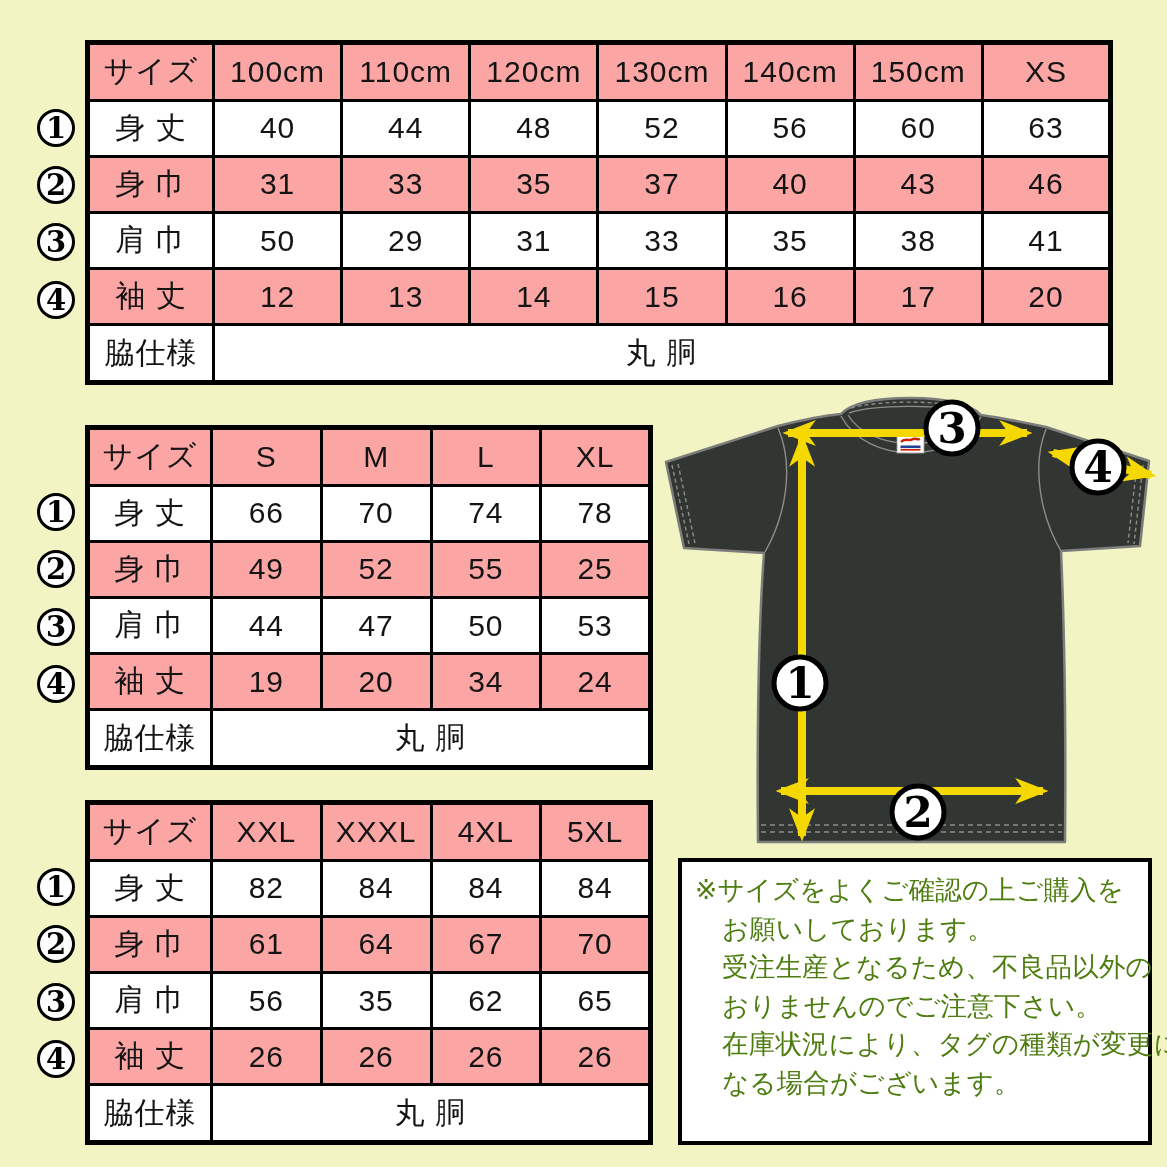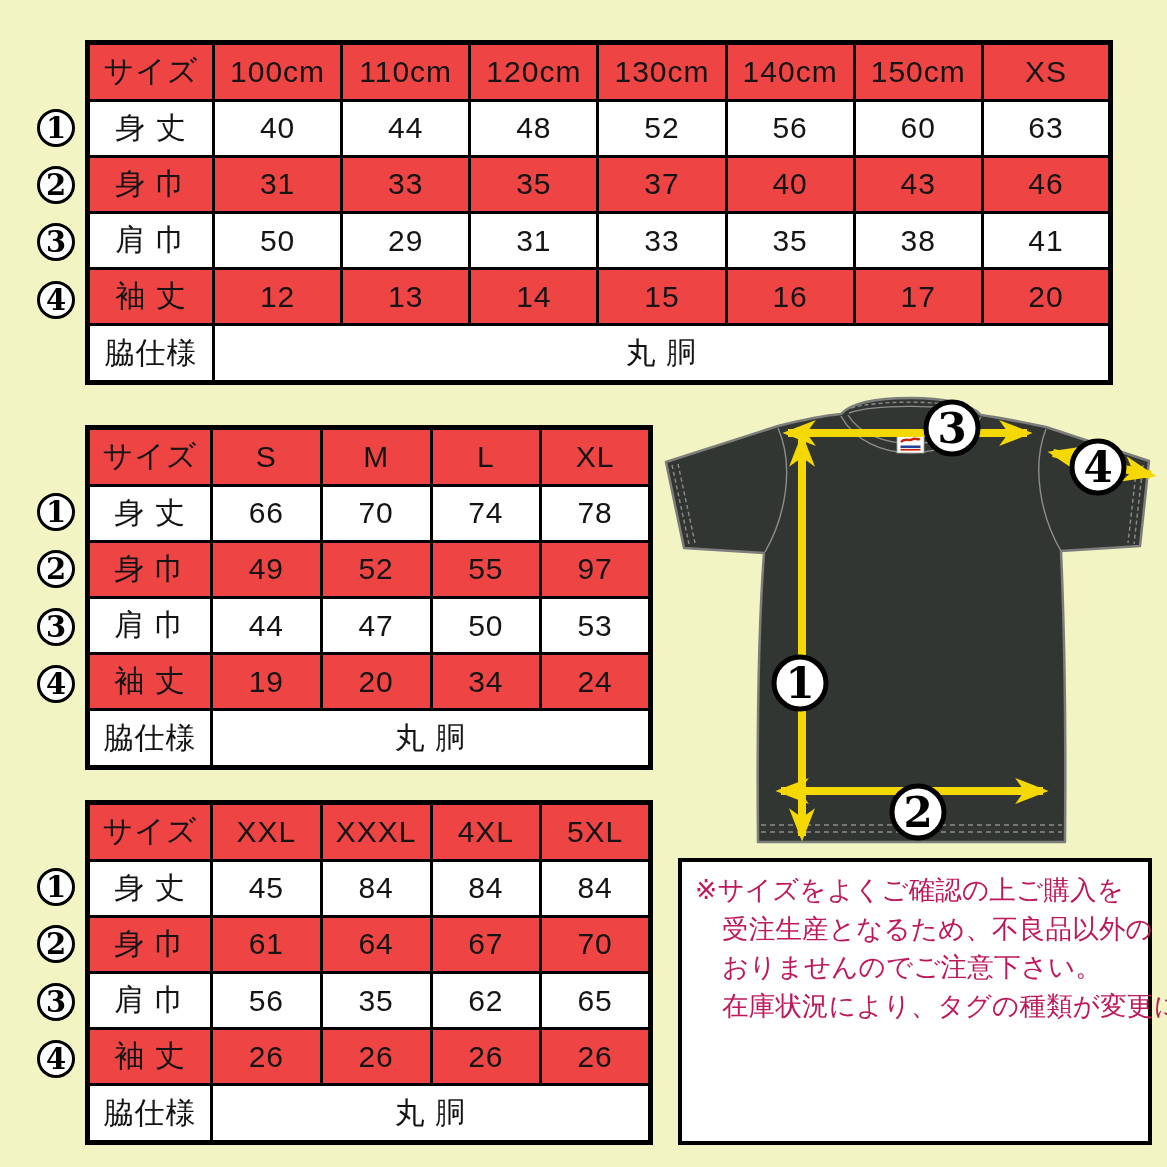--- a/index.html
+++ b/index.html
@@ -11,21 +11,21 @@
   
   table.size-table{
     position:absolute;border-collapse:collapse;table-layout:fixed;
     background:#fff;border:5px solid #000;
   }
   table.size-table td{
     border:3px solid #000;text-align:center;vertical-align:middle;
     font-size:30px;padding:0;color:#141414;letter-spacing:1px;
     overflow:hidden;white-space:nowrap;
   }
-  table.size-table td.shaded{background:#ef4444;}
+  table.size-table td.shaded{background:#fca5a5;}
   .t-top{left:85px;top:40px;width:1028px;height:345px;}
   .t-mid{left:85px;top:425px;width:568px;height:345px;}
   .t-bot{left:85px;top:800px;width:568px;height:345px;}
   .t-top col.label-col{width:126px;}
   .t-mid col.label-col,.t-bot col.label-col{width:124px;}
   
   .rmark{
     position:absolute;left:37px;width:38px;height:38px;background:#fff;
     border:3px solid #000;border-radius:50%;
     display:flex;align-items:center;justify-content:center;
@@ -39,21 +39,21 @@
   .shirt-wrap{position:absolute;left:655px;top:395px;width:512px;height:470px;}
   .badge-digit{
     font-family:"DejaVu Serif","Liberation Serif",serif;
     font-size:42px;font-weight:bold;fill:#000;text-anchor:middle;
   }
   
   .note{
     position:absolute;left:678px;top:858px;width:474px;height:287px;
     background:#fff;border:4px solid #000;box-sizing:border-box;
     padding:9px 10px 0 13px;font-size:26.5px;line-height:38.5px;
-    color:#be185d;letter-spacing:0.2px;white-space:nowrap;
+    color:#4d7c0f;letter-spacing:0.2px;white-space:nowrap;
   }
   .note-line + .note-line{padding-left:27px;}
 </style>
 </head>
 <body>
 
 <div class="page">
 
   <table class="size-table t-top">
       <colgroup>
@@ -145,21 +145,21 @@
           <td>66</td>
           <td>70</td>
           <td>74</td>
           <td>78</td>
         </tr>
         <tr>
           <td class="shaded">身 巾</td>
           <td class="shaded">49</td>
           <td class="shaded">52</td>
           <td class="shaded">55</td>
-          <td class="shaded">97</td>
+          <td class="shaded">25</td>
         </tr>
         <tr>
           <td>肩 巾</td>
           <td>44</td>
           <td>47</td>
           <td>50</td>
           <td>53</td>
         </tr>
         <tr>
           <td class="shaded">袖 丈</td>
@@ -186,21 +186,21 @@
       <tbody>
         <tr>
           <td class="shaded">サイズ</td>
           <td class="shaded">XXL</td>
           <td class="shaded">XXXL</td>
           <td class="shaded">4XL</td>
           <td class="shaded">5XL</td>
         </tr>
         <tr>
           <td>身 丈</td>
-          <td>45</td>
+          <td>82</td>
           <td>84</td>
           <td>84</td>
           <td>84</td>
         </tr>
         <tr>
           <td class="shaded">身 巾</td>
           <td class="shaded">61</td>
           <td class="shaded">64</td>
           <td class="shaded">67</td>
           <td class="shaded">70</td>
@@ -303,18 +303,20 @@
         <g>
           <circle cx="443" cy="72" r="26" fill="#ffffff" stroke="#000" stroke-width="5"></circle>
           <text class="badge-digit" x="443" y="87">4</text>
         </g>
       </g>
     </svg>
   </div>
 
   <div class="note">
       <div class="note-line">※サイズをよくご確認の上ご購入を</div>
+      <div class="note-line">お願いしております。</div>
       <div class="note-line">受注生産となるため、不良品以外の</div>
       <div class="note-line">おりませんのでご注意下さい。</div>
       <div class="note-line">在庫状況により、タグの種類が変更に</div>
+      <div class="note-line">なる場合がございます。</div>
     </div>
 
 </div>
 
 </body></html>

